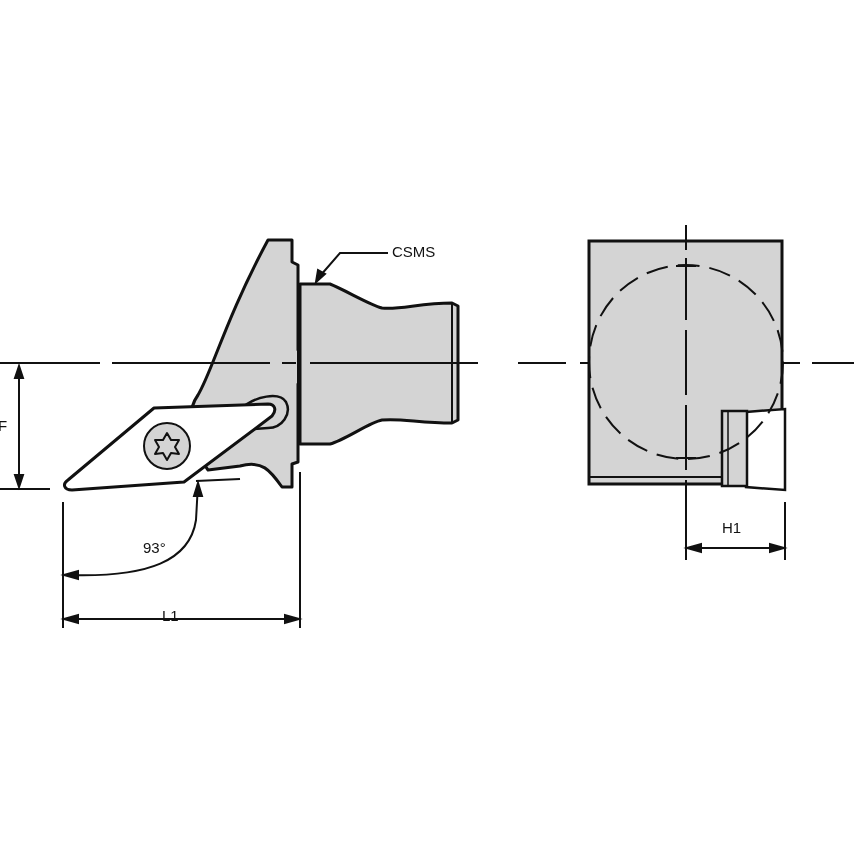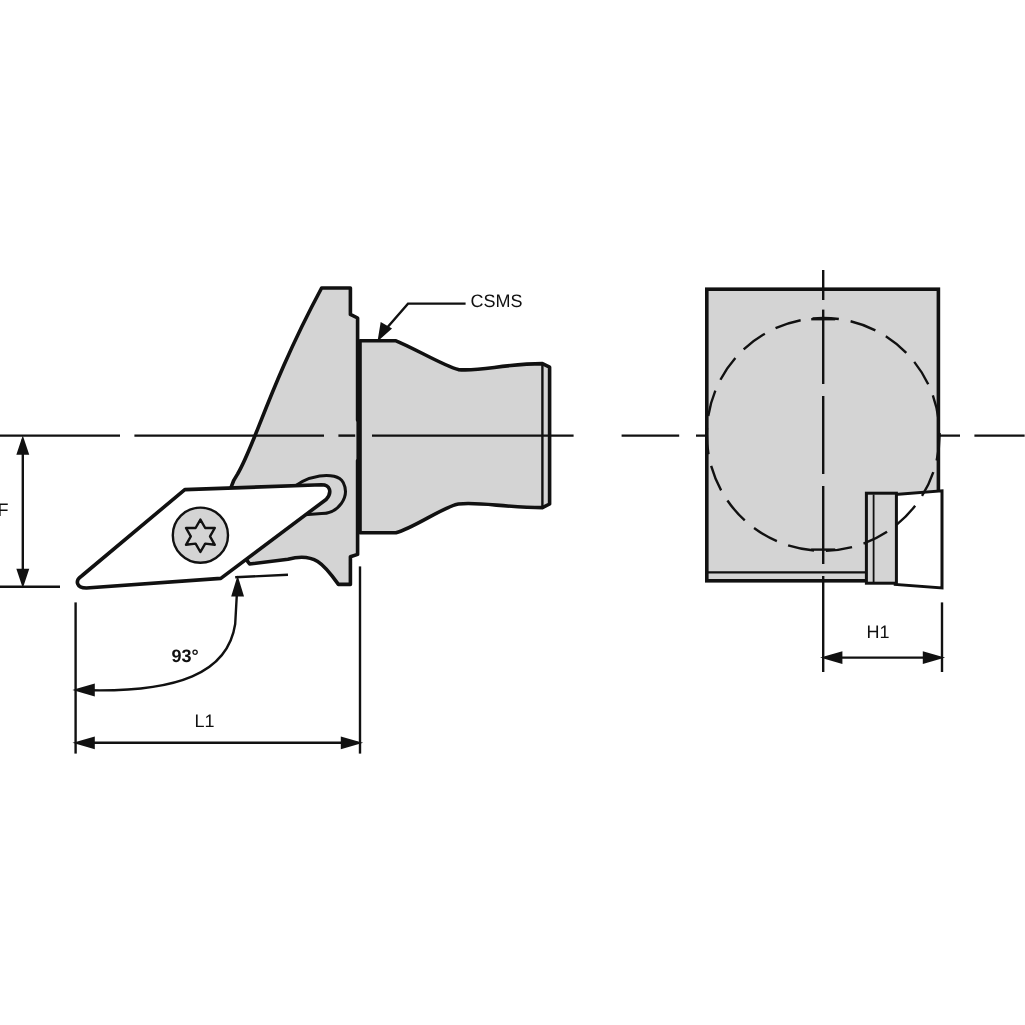--- a/index.html
+++ b/index.html
@@ -84,15 +84,15 @@
   <g stroke="#111" stroke-width="2" fill="#111">
     <line x1="785" y1="502" x2="785" y2="560"></line>
     <line x1="688" y1="548" x2="783" y2="548"></line>
     <polygon points="687,548 701,544 701,552"></polygon>
     <polygon points="784,548 770,544 770,552"></polygon>
   </g>
 </svg>
 
 <span class="lbl" style="left:392px; top:244px;">CSMS</span>
 <span class="lbl" style="left:-2px; top:418px;">F</span>
-<span class="lbl" style="left:143px; top:540px;font-weight:bold;">93°</span>
-<span class="lbl" style="left:162px; top:594px;">L1</span>
+<span class="lbl" style="left:143px; top:540px;">93°</span>
+<span class="lbl" style="left:162px; top:608px;">L1</span>
 <span class="lbl" style="left:722px; top:520px;">H1</span>
 
 </body></html>

